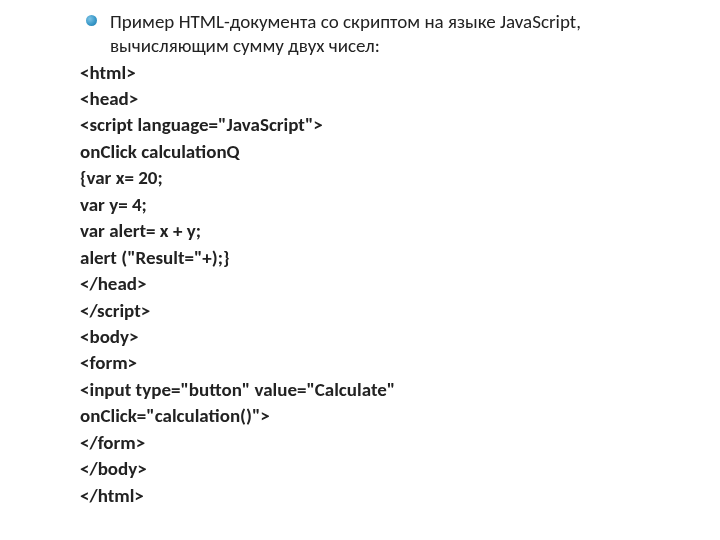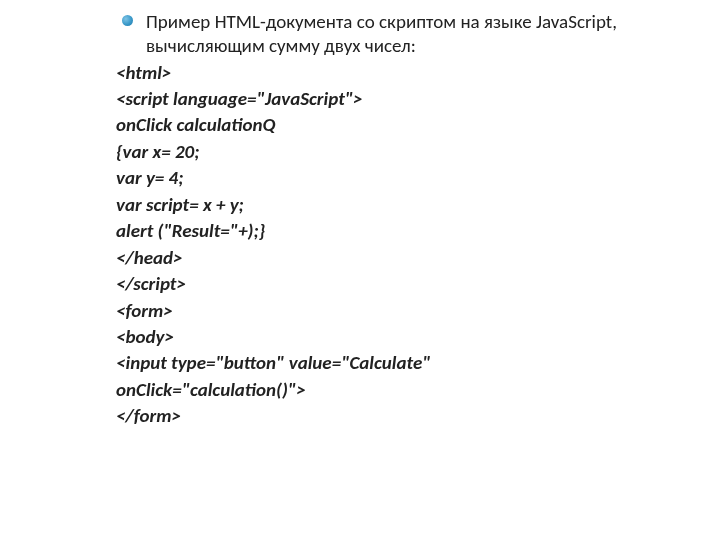--- a/index.html
+++ b/index.html
@@ -8,68 +8,69 @@
     width: 720px;
     height: 540px;
     background: #fff;
     font-family: Calibri, "Segoe UI", Arial, sans-serif;
     font-size: 19px;
     color: #222;
     overflow: hidden;
   }
   .slide {
     padding: 10px 36px 0 80px;
-    margin-left: 36px;
   }
   .intro {
     position: relative;
     margin: 0 0 2px 0;
     line-height: 1.25;
     padding-left: 30px;
   }
   .bullet {
     position: absolute;
     left: 6px;
     top: 5px;
     width: 11px;
     height: 11px;
     border-radius: 50%;
     background: radial-gradient(circle at 35% 35%, #7ec4e6 0%, #3a99c9 55%, #1f77a8 100%);
   }
   .code-block {
     line-height: 1.34;
     font-family: Calibri, "Segoe UI", Arial, sans-serif;
-    font-style: italic;
   }
   .code-block p {
     margin: 0 0 1px 0;
     white-space: pre-wrap;
   }
   .bold { font-weight: 700; }
 </style>
 </head>
 <body>
 
 <div class="slide">
 
   <div class="intro">
     <span class="bullet"></span>
     <span>Пример HTML-документа со скриптом на языке JavaScript, вычисляющим сумму двух чисел:</span>
   </div>
 
   <div class="code-block">
     <p class="bold">&lt;html&gt;</p>
+    <p class="bold">&lt;head&gt;</p>
     <p class="bold">&lt;script language="JavaScript"&gt;</p>
     <p class="bold">onClick calculationQ</p>
     <p class="bold">{var x= 20;</p>
     <p class="bold">var y= 4;</p>
-    <p class="bold">var script= x + y;</p>
+    <p class="bold">var alert= x + y;</p>
     <p class="bold">alert ("Result="+);}</p>
     <p class="bold">&lt;/head&gt;</p>
     <p class="bold">&lt;/script&gt;</p>
+    <p class="bold">&lt;body&gt;</p>
     <p class="bold">&lt;form&gt;</p>
-    <p class="bold">&lt;body&gt;</p>
     <p class="bold">&lt;input type="button" value="Calculate"</p>
     <p class="bold">onClick="calculation()"&gt;</p>
     <p class="bold">&lt;/form&gt;</p>
+    <p class="bold">&lt;/body&gt;</p>
+    <p class="bold">&lt;/html&gt;</p>
   </div>
 
 </div>
 
 </body></html>

